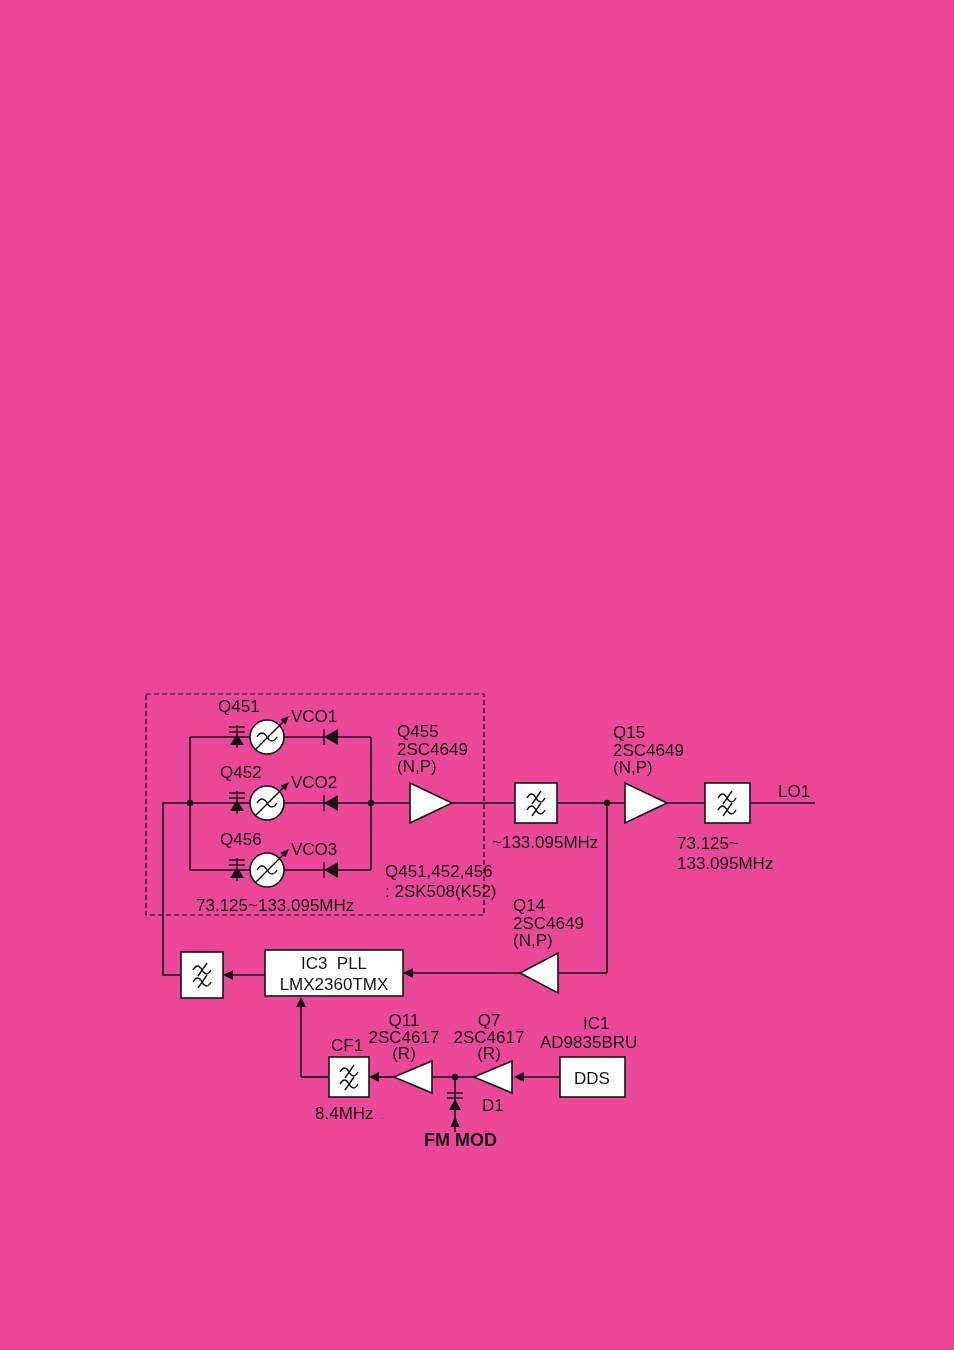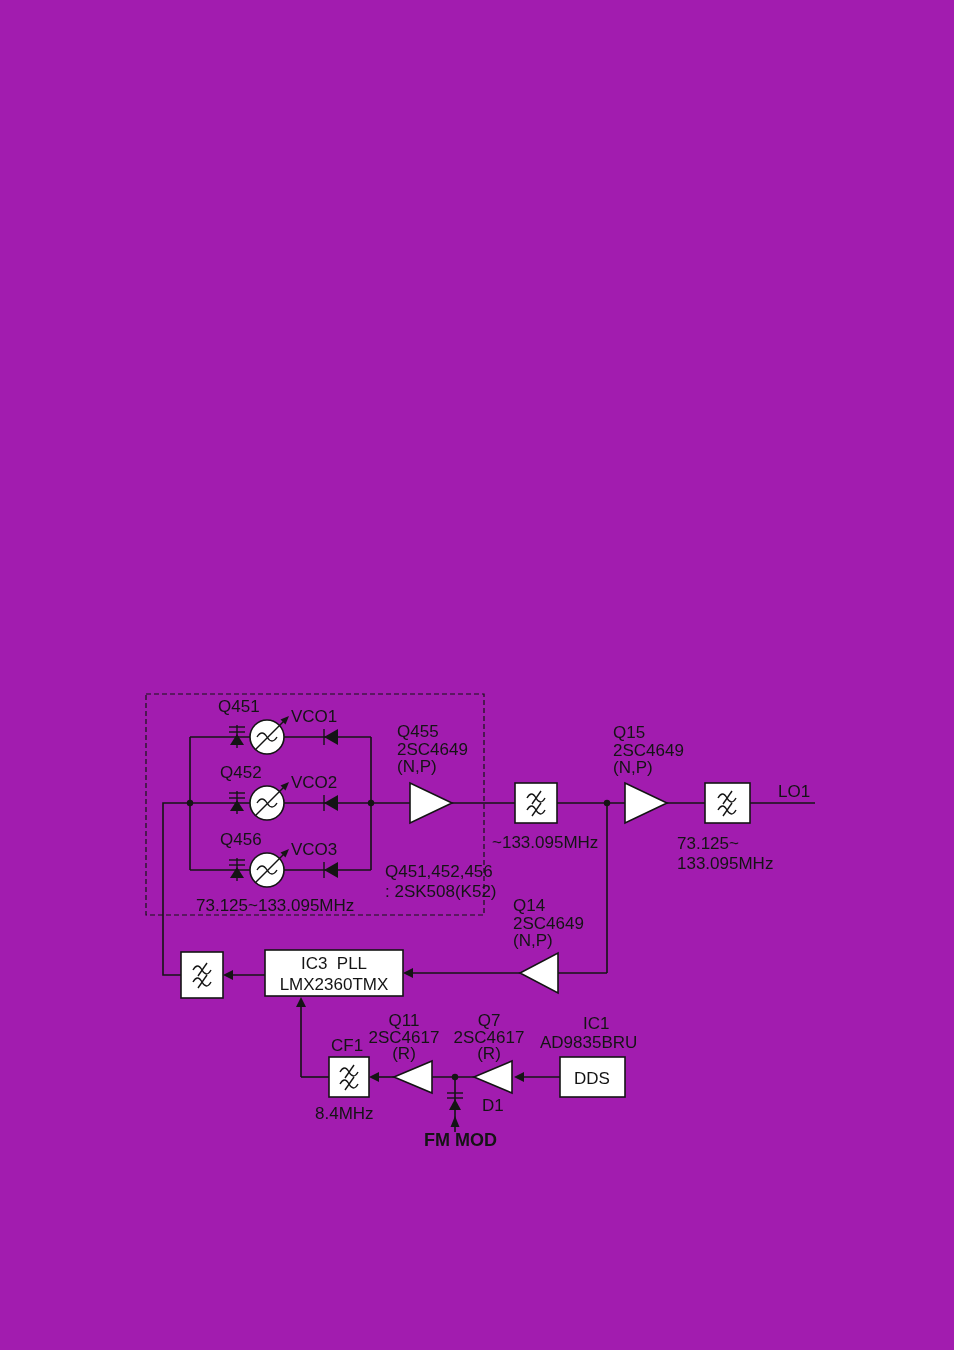--- a/index.html
+++ b/index.html
@@ -1,16 +1,16 @@
 <!DOCTYPE html>
 <html><head>
 <meta charset="utf-8">
 <style>
   html,body{margin:0;padding:0;background:#ffffff;}
-  .page{position:relative;width:954px;height:1350px;background:#a21caf;overflow:hidden;}
+  .page{position:relative;width:954px;height:1350px;background:#ec4899;overflow:hidden;}
   svg{display:block;}
   text{font-family:"Liberation Sans","DejaVu Sans",sans-serif;font-size:17px;fill:#141414;}
   .b{font-weight:bold;font-size:18px;}
   .mid{text-anchor:middle;}
   .box{fill:#ffffff;stroke:#141414;stroke-width:1.6;}
   .ln{stroke:#141414;stroke-width:1.6;fill:none;}
   .thin{stroke:#141414;stroke-width:1.4;fill:none;}
   .fl{fill:#141414;stroke:none;}
   .tri{fill:#ffffff;stroke:#141414;stroke-width:1.6;}
   .dash{fill:none;stroke:#141414;stroke-width:1.2;stroke-dasharray:5 3;}

